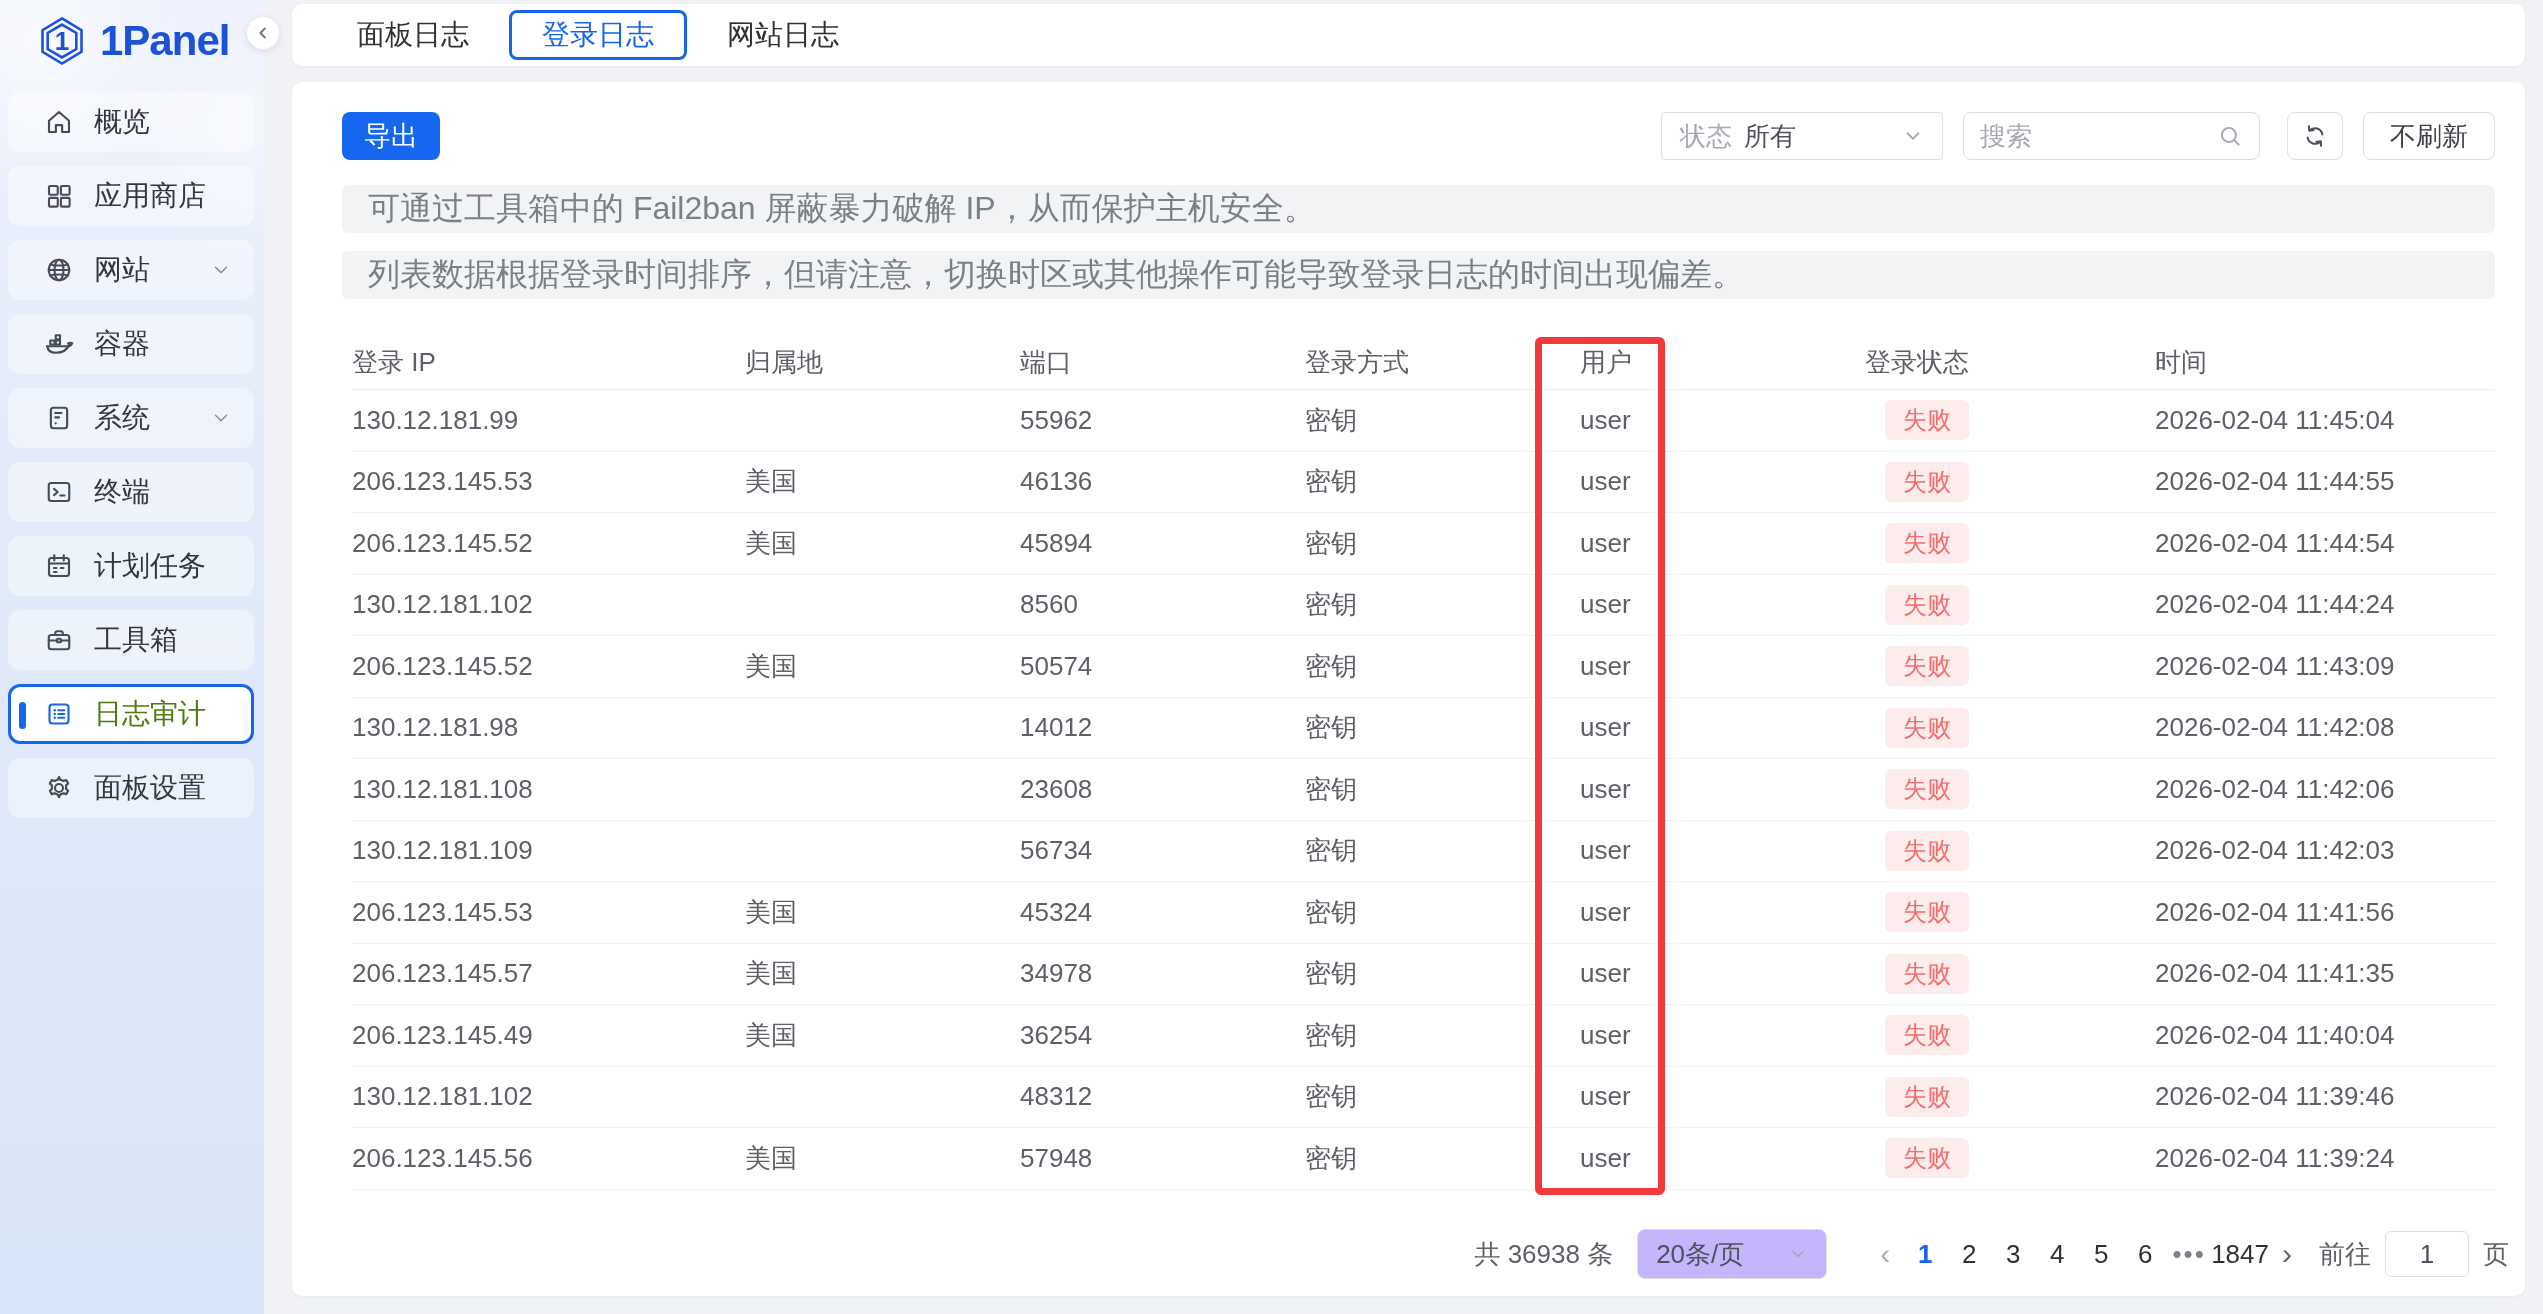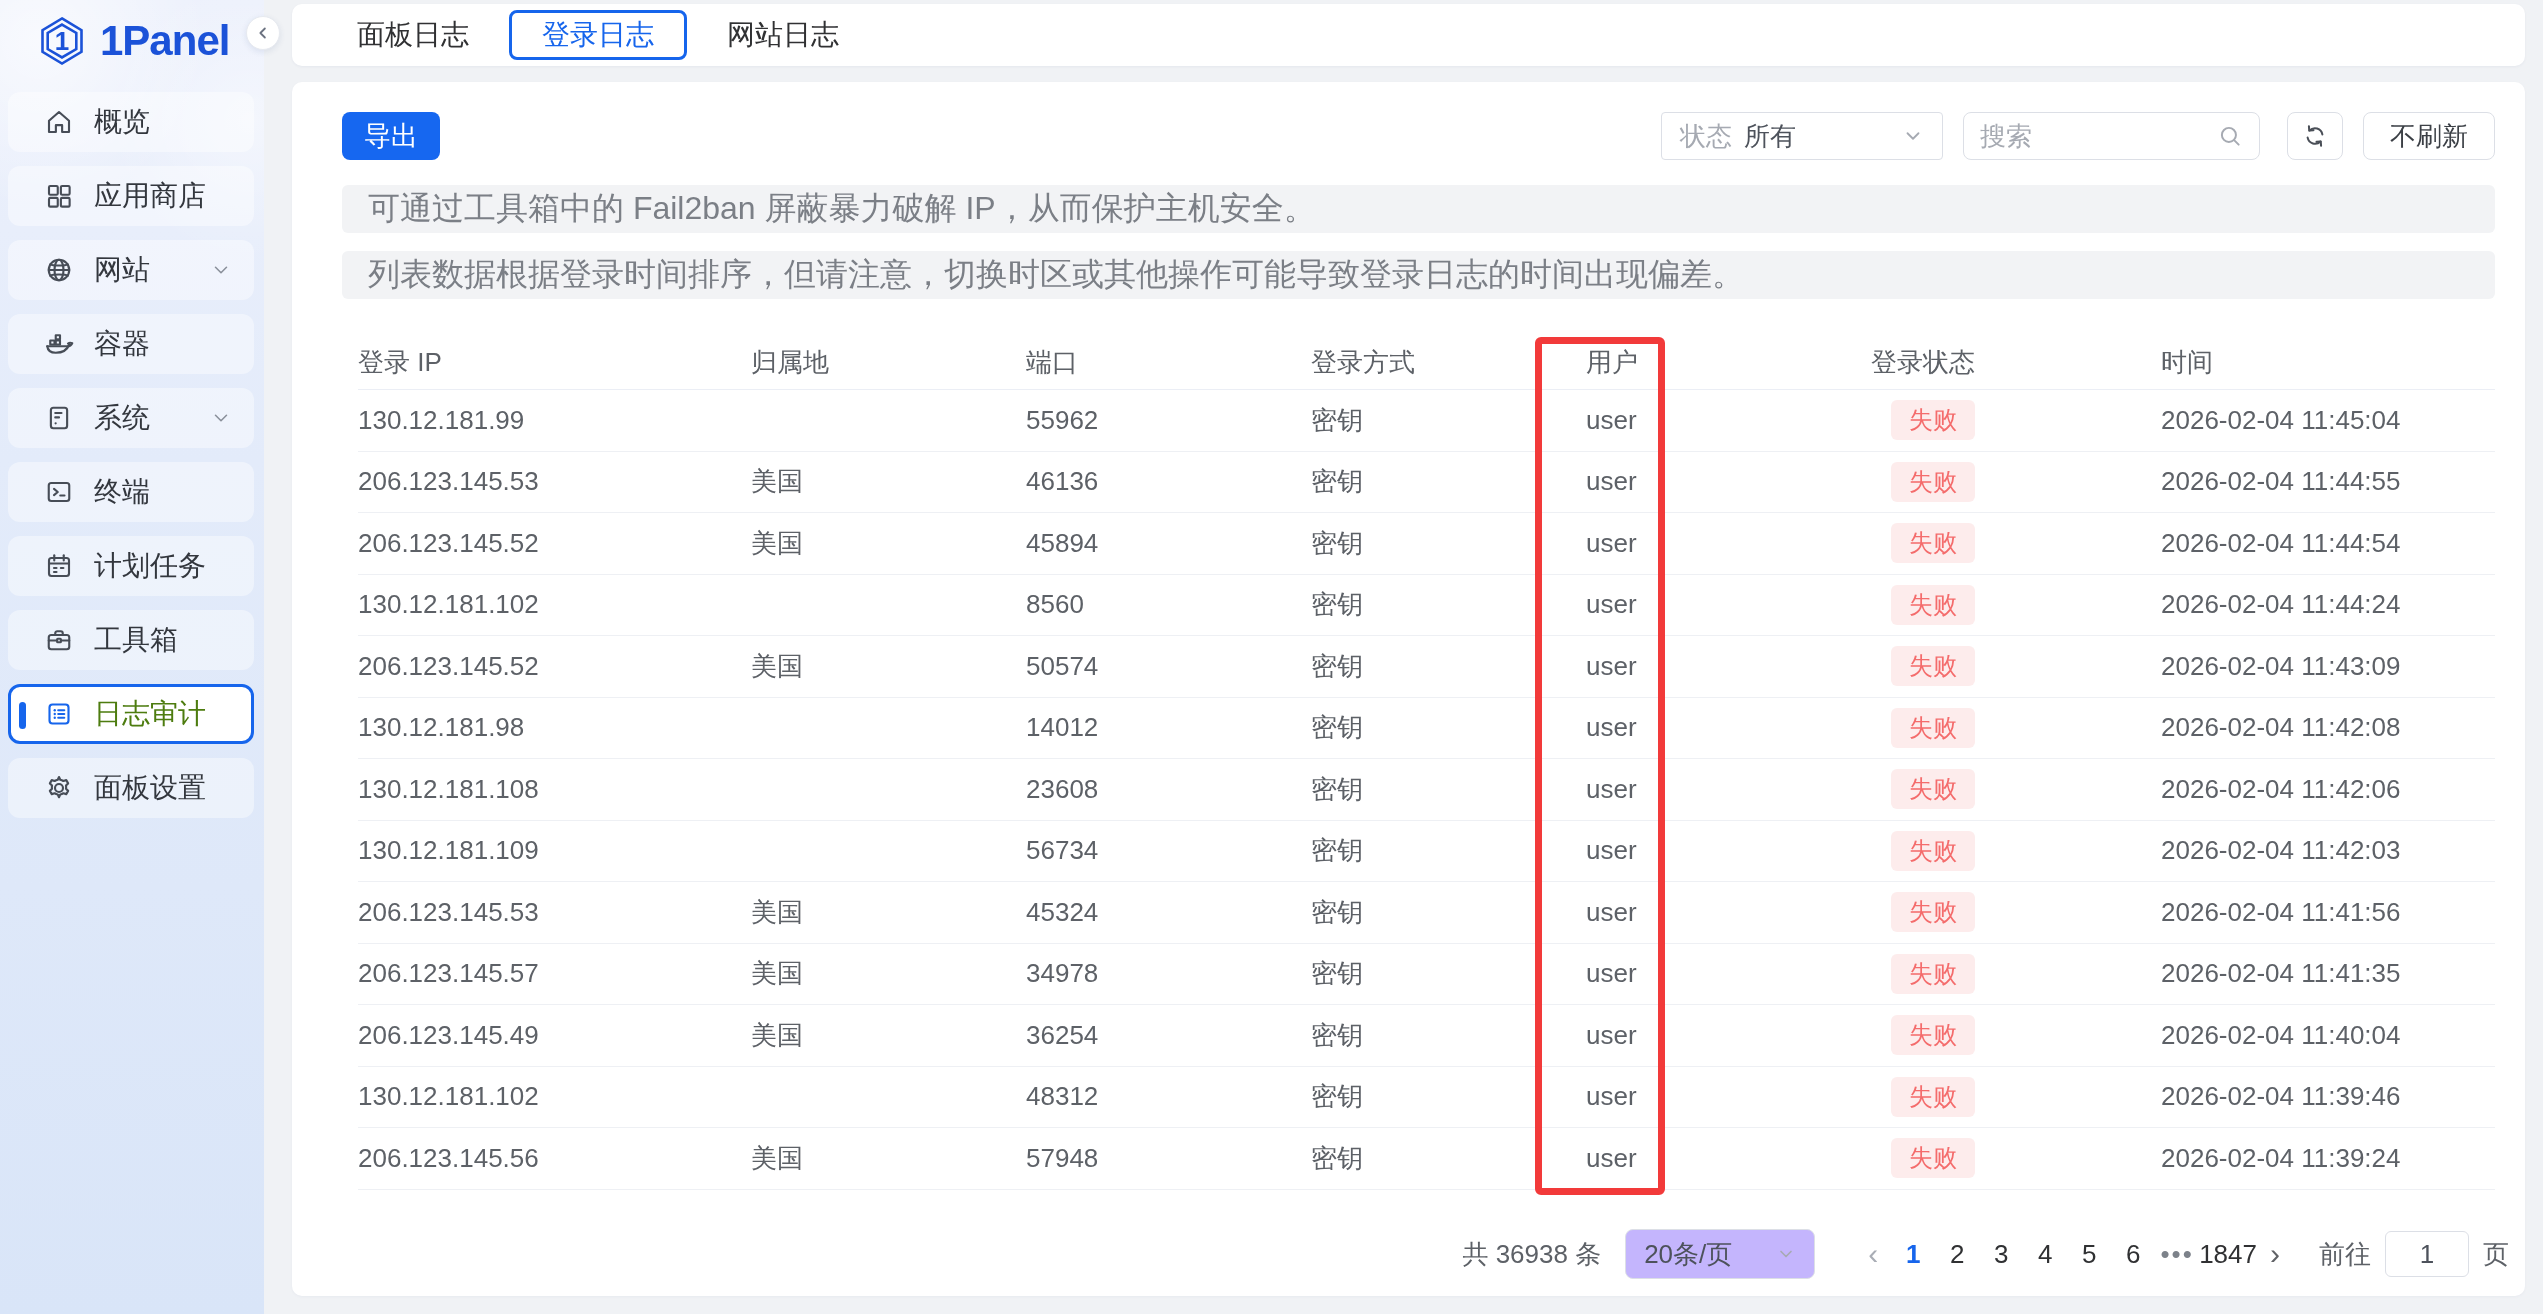--- a/index.html
+++ b/index.html
@@ -90,21 +90,21 @@
     height:48px; padding:0 26px; border:1px solid #dcdfe6; border-radius:8px; background:#fff;
     font-size:26px; color:#3c4046; margin-left:20px; cursor:pointer; font-family:inherit;
   }
   .banner {
     position:absolute; left:50px; right:30px; height:48px; background:#f2f3f5; border-radius:6px;
     display:flex; align-items:center; padding-left:26px; font-size:32px; color:#7b7f86;
   }
   #banner-1 { top:103px; }
   #banner-2 { top:169px; }
   
-  .table { position:absolute; top:253px; left:66px; right:30px; }
+  .table { position:absolute; top:253px; left:60px; right:30px; }
   .thead, .trow {
     display:grid; grid-template-columns:393px 275px 285px 275px 285px 290px 1fr;
     align-items:center;
   }
   .thead { height:55px; border-bottom:1px solid #ebeef5; font-size:26px; color:#5d6167; font-weight:500; }
   .trow { height:61.5px; border-bottom:1px solid #eef0f4; font-size:26px; color:#5d6167; }
   .badge {
     display:inline-block; margin-left:20px; height:40px; line-height:40px; padding:0 18px;
     background:#fdecec; color:#f46c6c; font-size:24px; border-radius:6px;
   }
@@ -120,21 +120,21 @@
   .pg-total { margin-right:24px; }
   .pg-size {
     width:190px; height:50px; border:1px solid #dcdfe6; border-radius:8px; background:#c4b5fd;
     display:flex; align-items:center; padding:0 18px; color:#4d525b; margin-right:40px; cursor:pointer;
   }
   .pg-size .chev { margin-left:auto; width:20px; height:20px; color:#a6aab2; }
   .pg-arrow { width:36px; text-align:center; color:#a9adb5; cursor:pointer; font-size:30px; }
   .pg-page { min-width:44px; text-align:center; cursor:pointer; color:#303133; }
   .pg-page.current { color:#1665ec; font-weight:700; }
   .pg-ellipsis { min-width:44px; text-align:center; color:#7d828a; letter-spacing:2px; cursor:pointer; }
-  .pg-goto { margin-left:26px; }
+  .pg-goto { margin-left:14px; }
   .pg-input {
     width:84px; height:46px; border:1px solid #dcdfe6; border-radius:6px; margin-left:14px;
     text-align:center; font-size:26px; color:#4d525b; outline:none; font-family:inherit;
   }
   .pg-unit { margin-left:14px; }
   svg { display:block; }
 </style>
 </head>
 <body>
 

